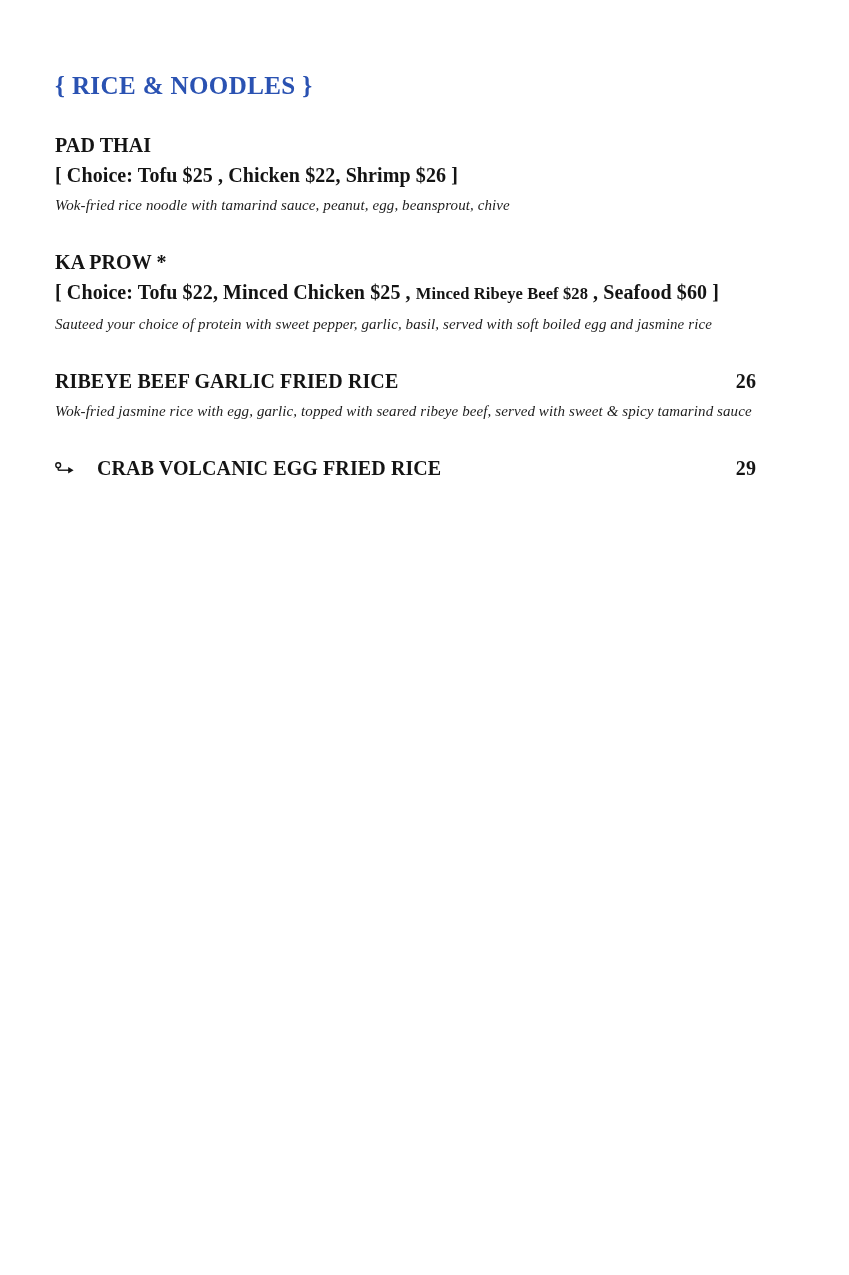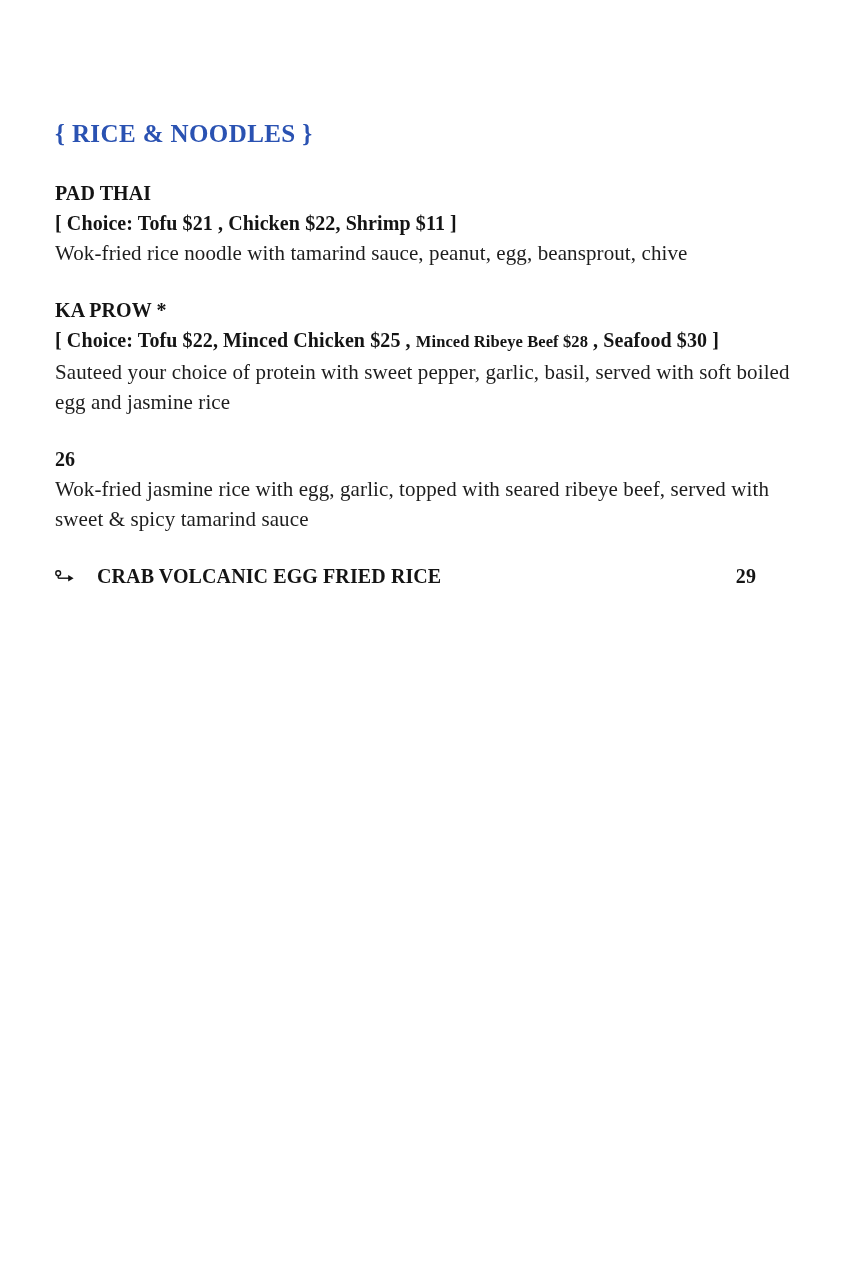--- a/index.html
+++ b/index.html
@@ -12,21 +12,21 @@
     height: 1275px;
     font-family: "Liberation Serif", serif;
     color: #141414;
     position: relative;
     overflow: hidden;
   }
   .page {
     box-sizing: border-box;
     width: 849px;
     height: 1275px;
-    padding: 120px 54px 0 55px;
+    padding: 72px 54px 0 55px;
   }
   .section-title {
     color: #2a52b2;
     font-weight: bold;
     font-size: 25px;
     letter-spacing: 0.4px;
     margin: 0 0 31px 0;
     line-height: 27px;
   }
   .menu-item {
@@ -54,27 +54,28 @@
   .choice-line {
     font-weight: bold;
     font-size: 20px;
     line-height: 30px;
     letter-spacing: 0.1px;
   }
   .choice-line .small-seg {
     font-size: 16.5px;
   }
   .desc {
-    font-size: 21px;
+    font-size: 15px;
     line-height: 30px;
     color: #1d1d1d;
     font-weight: normal;
     max-width: 740px;
     width: 740px;
     letter-spacing: 0.1px;
+    font-style: italic;
   }
   .loop-arrow {
     width: 20px;
     height: 14px;
     display: inline-block;
     position: relative;
     top: 0px;
     flex: 0 0 auto;
   }
 </style>
@@ -82,38 +83,39 @@
 <body>
 
 <div class="page">
 
   <h1 class="section-title">{ RICE &amp; NOODLES }</h1>
 
   <div class="menu-item">
     <div class="name-row">
       <span>PAD THAI</span>
     </div>
-    <div class="choice-line">[ Choice: Tofu $21 , Chicken $22, Shrimp $11 ]</div>
+    <div class="choice-line">[ Choice: Tofu $25 , Chicken $22, Shrimp $26 ]</div>
     <div class="desc">Wok-fried rice noodle with tamarind sauce, peanut, egg, beansprout, chive</div>
   </div>
 
 
 
   <div class="menu-item">
     <div class="name-row">
       <span>KA PROW *</span>
     </div>
     <div class="choice-line">
-      <span>[ Choice: Tofu $22, Minced Chicken $25 , </span><span class="small-seg">Minced Ribeye Beef $28</span><span> , Seafood $30 ]</span>
+      <span>[ Choice: Tofu $22, Minced Chicken $25 , </span><span class="small-seg">Minced Ribeye Beef $28</span><span> , Seafood $60 ]</span>
     </div>
     <div class="desc">Sauteed your choice of protein with sweet pepper, garlic, basil, served with soft boiled egg and jasmine rice</div>
   </div>
 
   <div class="menu-item">
     <div class="name-row">
+      <span>RIBEYE BEEF GARLIC FRIED RICE</span>
       <span class="price">26</span>
     </div>
     <div class="desc">Wok-fried jasmine rice with egg, garlic, topped with seared ribeye beef, served with sweet &amp; spicy tamarind sauce</div>
   </div>
 
   <div class="menu-item">
     <div class="name-row">
       <span class="name-left">
         <span class="loop-arrow">
           <svg width="20" height="14" viewBox="0 0 20 14" aria-hidden="true">

